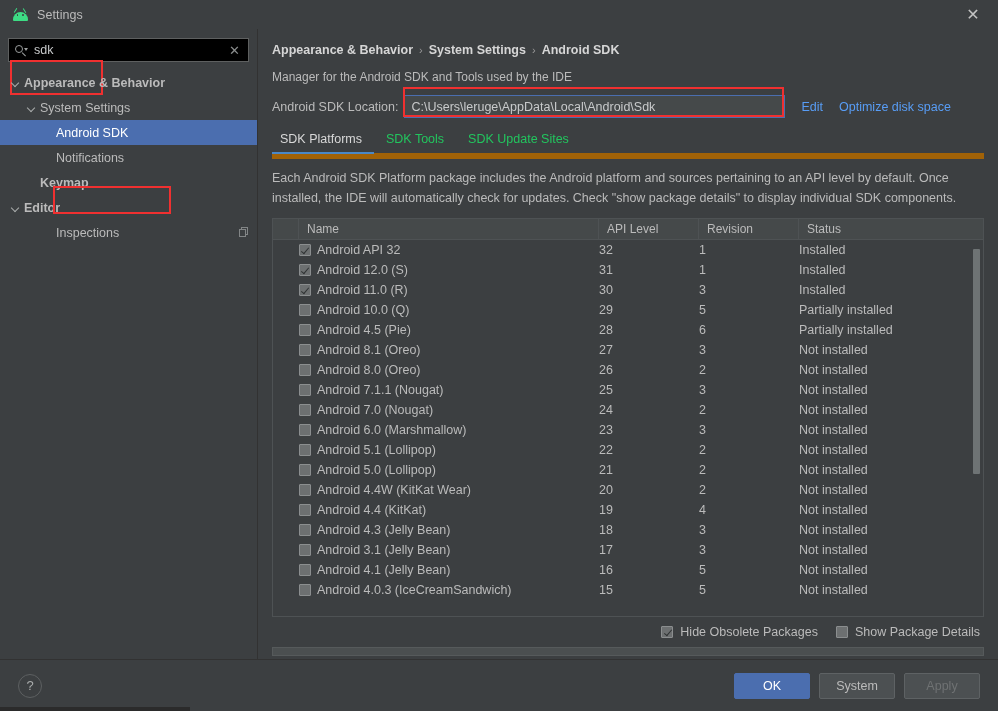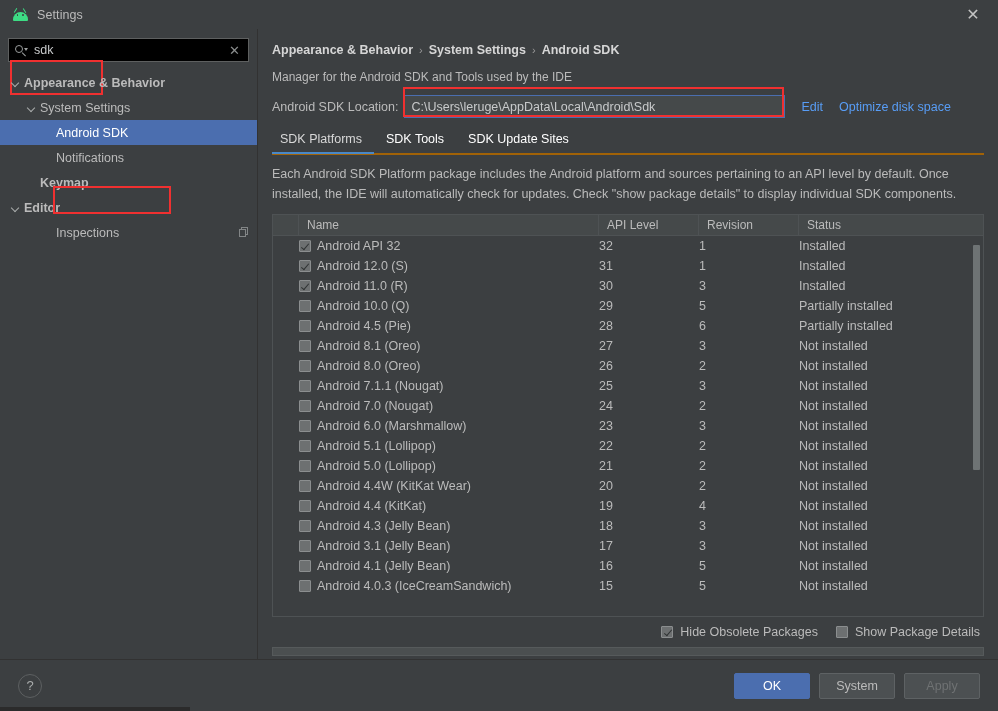--- a/index.html
+++ b/index.html
@@ -148,24 +148,24 @@
   .link {
     color: #589df6; font-size: 12.5px; margin-left: 16px; cursor: pointer; white-space: nowrap;
   }
   .loc-anno {
     position: absolute; left: 131px; top: 3px; width: 381px; height: 30px;
     border: 2px solid #f03030; pointer-events: none;
   }
 
   .tabs {
     display: flex; align-items: flex-end; gap: 0; margin-top: 14px;
-    border-bottom: 2px solid #a16207; flex: none;
+    border-bottom: 6px solid #a16207; flex: none;
   }
   .tab {
-    font-size: 12.5px; color: #ffffff; padding: 0 12px 7px 12px;
+    font-size: 12.5px; color: #22c55e; padding: 0 12px 7px 12px;
     cursor: pointer; position: relative;
   }
   .tab:first-child { padding-left: 8px; }
   .tab.active { color: #d8d8d8; }
   .tab.active::after {
     content: ""; position: absolute; left: 0; right: 0; bottom: -1px;
     height: 2px; background: #4a88c7;
   }
 
   .desc {

